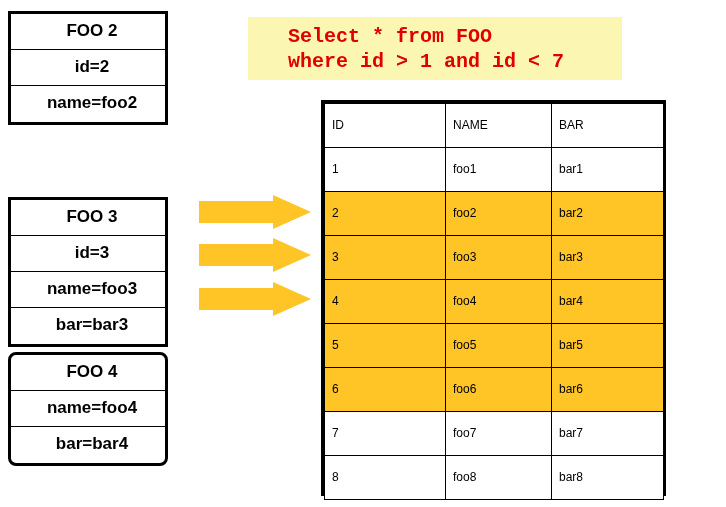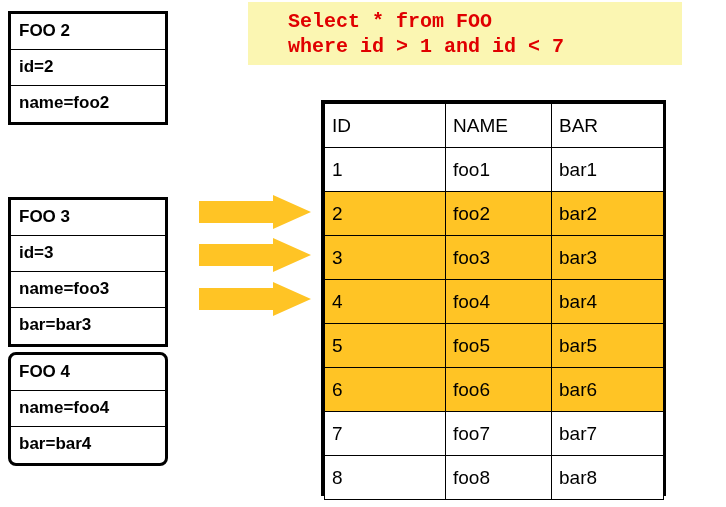--- a/index.html
+++ b/index.html
@@ -34,20 +34,21 @@
     height: 36px;
     line-height: 34px;
     border-bottom: 1px solid #000000;
     padding-left: 8px;
     font-size: 17px;
     font-weight: bold;
     color: #000000;
     white-space: nowrap;
     overflow: hidden;
     box-sizing: border-box;
+    text-align: center;
   }
   .obj-box .obj-row:last-child {
     border-bottom: none;
   }
 
   #obj-box-0 { left: 8px;  top: 11px;  }
   #obj-box-1 { left: 8px;  top: 177px; margin-top: 20px; }
   #obj-box-2 { left: 8px;  top: 352px; border-radius: 8px; }
 
   
@@ -58,22 +59,22 @@
     height: 34px;
   }
   #arrow-0 { top: 195px; }
   #arrow-1 { top: 238px; }
   #arrow-2 { top: 282px; }
 
   
   #sql-box {
     position: absolute;
     left: 248px;
-    top: 2px;
-    width: 434px;
+    top: 17px;
+    width: 374px;
     height: 63px;
     background: #fbf6b2;
     box-sizing: border-box;
     padding: 7px 0 0 40px;
   }
   #sql-box .sql-line {
     font-family: "Liberation Mono", "DejaVu Sans Mono", monospace;
     font-size: 20px;
     font-weight: bold;
     line-height: 25px;
@@ -95,21 +96,21 @@
     table-layout: fixed;
   }
   #result-table table {
     width: 100%;
     height: 100%;
     border-collapse: collapse;
     table-layout: fixed;
   }
   #result-table td, #result-table th {
     border: 1px solid #000000;
-    font-size: 19px;
+    font-size: 12px;
     font-weight: normal;
     color: #000000;
     text-align: left;
     padding: 0 0 0 7px;
     height: 43px;
     line-height: 43px;
     white-space: nowrap;
     overflow: hidden;
     box-sizing: border-box;
     background: transparent;

